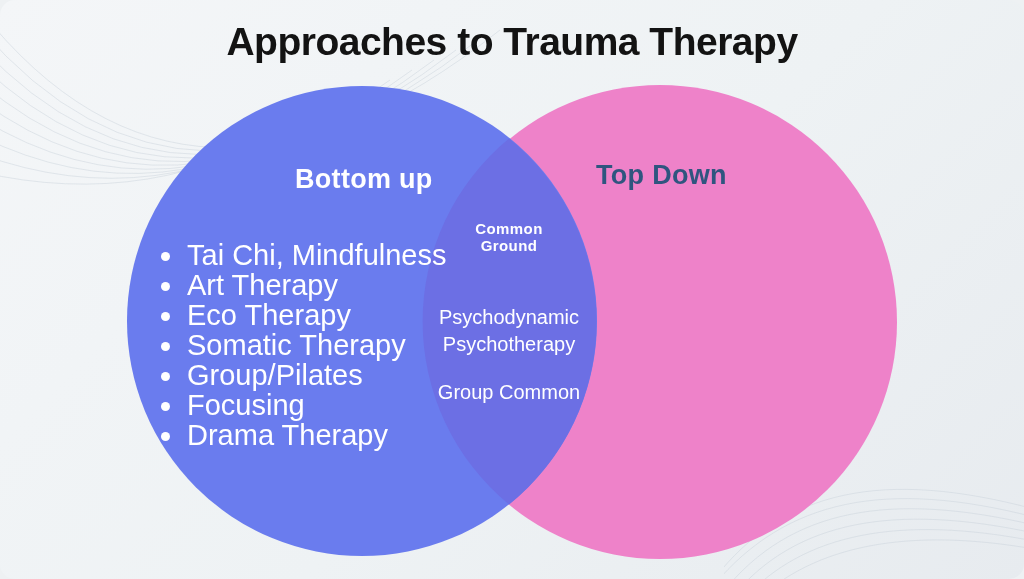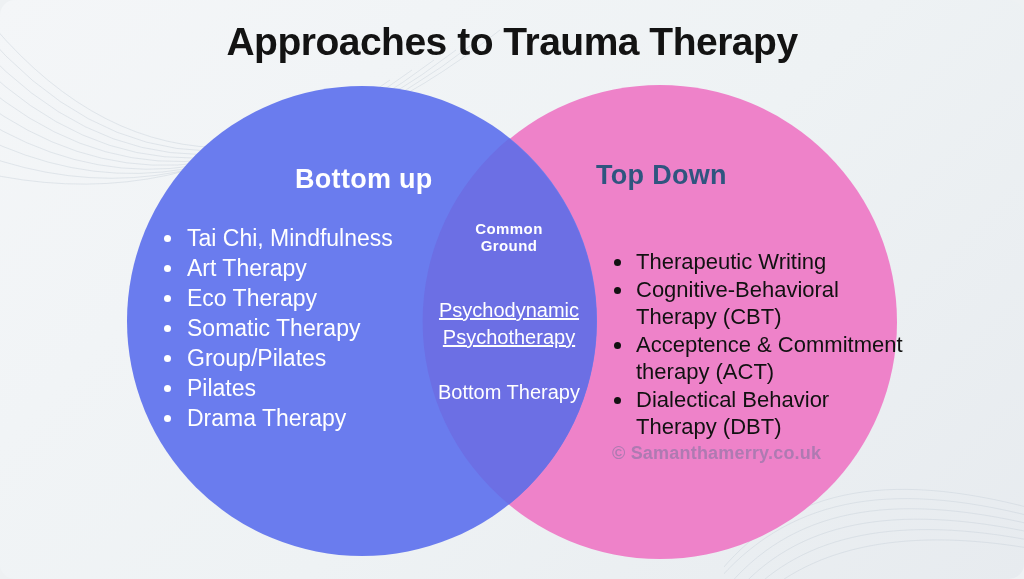--- a/index.html
+++ b/index.html
@@ -28,36 +28,36 @@
   }
 
   .circle-heading { position: absolute; font-weight: bold; font-size: 27px; letter-spacing: .3px; }
   .heading-left  { left: 250px; top: 164px; color: #ffffff; margin-left: 45px; }
   .heading-right { left: 596px; top: 160px; color: #2f557f; text-align: center; }
 
   ul.venn-list { position: absolute; margin: 0; padding: 0 0 0 30px; }
   ul.venn-list li { margin: 0; padding-left: 2px; }
 
   .list-left {
-    left: 155px; top: 223px; width: 290px;
-    color: #ffffff; font-size: 23px; line-height: 30px;
+    left: 155px; top: 240px; width: 290px;
+    color: #ffffff; font-size: 29px; line-height: 30px;
   }
   .list-right {
     left: 604px; top: 248px; width: 310px;
     color: #111111; font-size: 22px; line-height: 27.5px;
   }
   .list-right li { white-space: pre-line; }
 
   .overlap-block { position: absolute; left: 428px; width: 162px; text-align: center; color: #ffffff; }
   .overlap-heading {
     top: 220px; font-size: 15px; font-weight: bold; line-height: 17px;
     letter-spacing: .4px; white-space: pre-line;
   }
   .overlap-item { font-size: 20px; line-height: 27px; white-space: pre-line; }
-  .oi-1 { top: 297px; text-decoration: underline; }
+  .oi-1 { top: 304px; }
   .oi-2 { top: 379px; }
   .oi-3 { top: 429px; }
 
   .copyright {
     position: absolute; left: 612px; top: 443px;
     font-size: 18px; font-weight: bold; letter-spacing: .2px;
     color: #a479ae; opacity: .85;
   }
 </style>
 </head>
@@ -95,36 +95,26 @@
 
   <div class="page-title">Approaches to Trauma Therapy</div>
 
   <div class="circle-heading heading-left">Bottom up</div>
   <ul class="venn-list list-left">
     <li>Tai Chi, Mindfulness</li>
     <li>Art Therapy</li>
     <li>Eco Therapy</li>
     <li>Somatic Therapy</li>
     <li>Group/Pilates</li>
-    <li>Pilates</li>
+    <li>Focusing</li>
     <li>Drama Therapy</li>
   </ul>
 
   <div class="circle-heading heading-right">Top Down</div>
-  <ul class="venn-list list-right">
-    <li>Therapeutic Writing</li>
-    <li>Cognitive-Behavioral
-Therapy (CBT)</li>
-    <li>Acceptence &amp; Commitment
-therapy (ACT)</li>
-    <li>Dialectical Behavior
-Therapy (DBT)</li>
-  </ul>
 
   <div class="overlap-block overlap-heading">Common
 Ground</div>
   <div class="overlap-block overlap-item oi-1">Psychodynamic
 Psychotherapy</div>
-  <div class="overlap-block overlap-item oi-2">Bottom Therapy</div>
+  <div class="overlap-block overlap-item oi-2">Group Common</div>
 
-  <div class="copyright">© Samanthamerry.co.uk</div>
 
 </div>
 
 </body></html>

